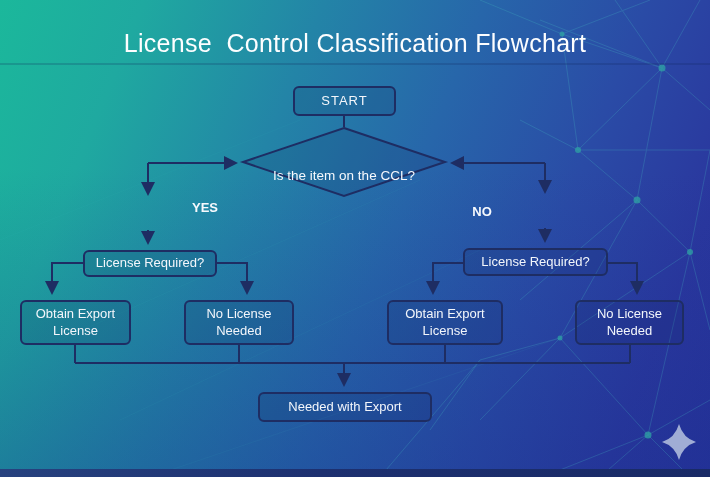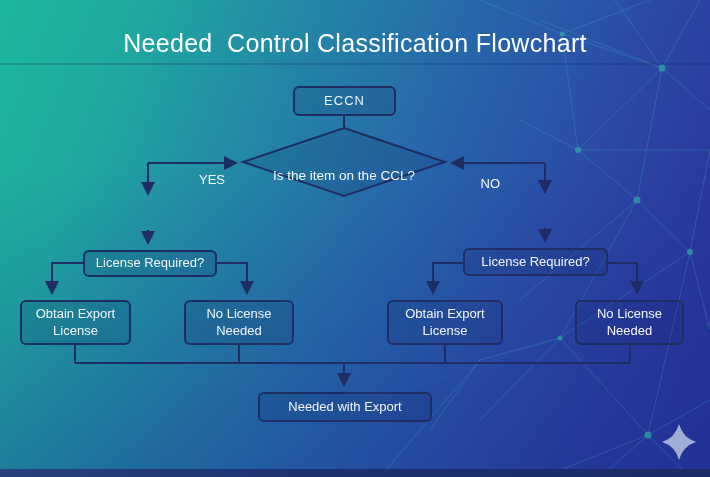--- a/index.html
+++ b/index.html
@@ -23,21 +23,21 @@
     position:absolute;box-sizing:border-box;
     border:2px solid #1e2d63;border-radius:6px;
     background:rgba(14,34,86,0.15);
     display:flex;align-items:center;justify-content:center;text-align:center;
     font-size:13px;line-height:1.28;padding:2px 6px;color:#f3f6fb;
   }
   .diamond-text{
     position:absolute;left:248px;top:152px;width:192px;text-align:center;
     font-size:13.5px;color:#f6f9fd;margin-top:16px;
   }
-  .branch-label{position:absolute;font-size:13px;font-weight:400;color:#f6f9fd;text-align:right;}
+  .branch-label{position:absolute;font-size:13px;font-weight:700;color:#f6f9fd;text-align:center;margin-top:28px;}
   .bottom-bar{
     position:absolute;left:0;top:469px;width:710px;height:8px;
     background:linear-gradient(90deg,#27427f 0%,#1d3070 45%,#192a66 100%);
   }
 </style>
 </head>
 <body>
 
 <div class="canvas">
 
@@ -61,21 +61,21 @@
       <circle cx="578" cy="150" r="3"></circle>
       <circle cx="637" cy="200" r="3.5"></circle>
       <circle cx="690" cy="252" r="3"></circle>
       <circle cx="560" cy="338" r="2.5"></circle>
       <circle cx="648" cy="435" r="3.5"></circle>
     </g>
     <path d="M679,424 Q683,438 696,442 Q683,446 679,460 Q675,446 662,442 Q675,438 679,424 Z" fill="#a8b4d8" opacity="0.95"></path>
   </svg>
 
   <div class="title-underline"></div>
-  <div class="title">Needed  Control Classification Flowchart</div>
+  <div class="title">License  Control Classification Flowchart</div>
 
   <svg class="layer" viewBox="0 0 710 477">
     <defs>
       <marker id="arr" markerWidth="8" markerHeight="8" refX="6" refY="3.5" orient="auto">
         <path d="M0,0 L7,3.5 L0,7 Z" fill="#1e2d63"></path>
       </marker>
     </defs>
     <g stroke="#1e2d63" stroke-width="2" fill="none">
       <polygon points="344,128 445,162 344,196 243,162" fill="rgba(14,34,86,0.15)"></polygon>
       <path d="M344,115 V127"></path>
@@ -88,21 +88,21 @@
       <path d="M84,263 H52 V293" marker-end="url(#arr)"></path>
       <path d="M216,263 H247 V293" marker-end="url(#arr)"></path>
       <path d="M463,263 H433 V293" marker-end="url(#arr)"></path>
       <path d="M608,263 H637 V293" marker-end="url(#arr)"></path>
       <path d="M75,344 V363 M239,344 V363 M445,344 V363 M630,344 V363"></path>
       <path d="M75,363 H630"></path>
       <path d="M344,363 V385" marker-end="url(#arr)"></path>
     </g>
   </svg>
 
-  <div class="fc-box" style="left:293px;top:86px;width:103px;height:30px;letter-spacing:1px;">ECCN</div>
+  <div class="fc-box" style="left:293px;top:86px;width:103px;height:30px;letter-spacing:1px;">START</div>
 
   <div class="diamond-text">Is the item on the CCL?</div>
 
   <div class="branch-label" style="left:185px;top:172px;width:40px;">YES</div>
   <div class="branch-label" style="left:464px;top:176px;width:36px;">NO</div>
 
 
   <div class="fc-box" style="left:83px;top:250px;width:134px;height:27px;">License Required?</div>
   <div class="fc-box" style="left:463px;top:248px;width:145px;height:28px;">License Required?</div>
 

